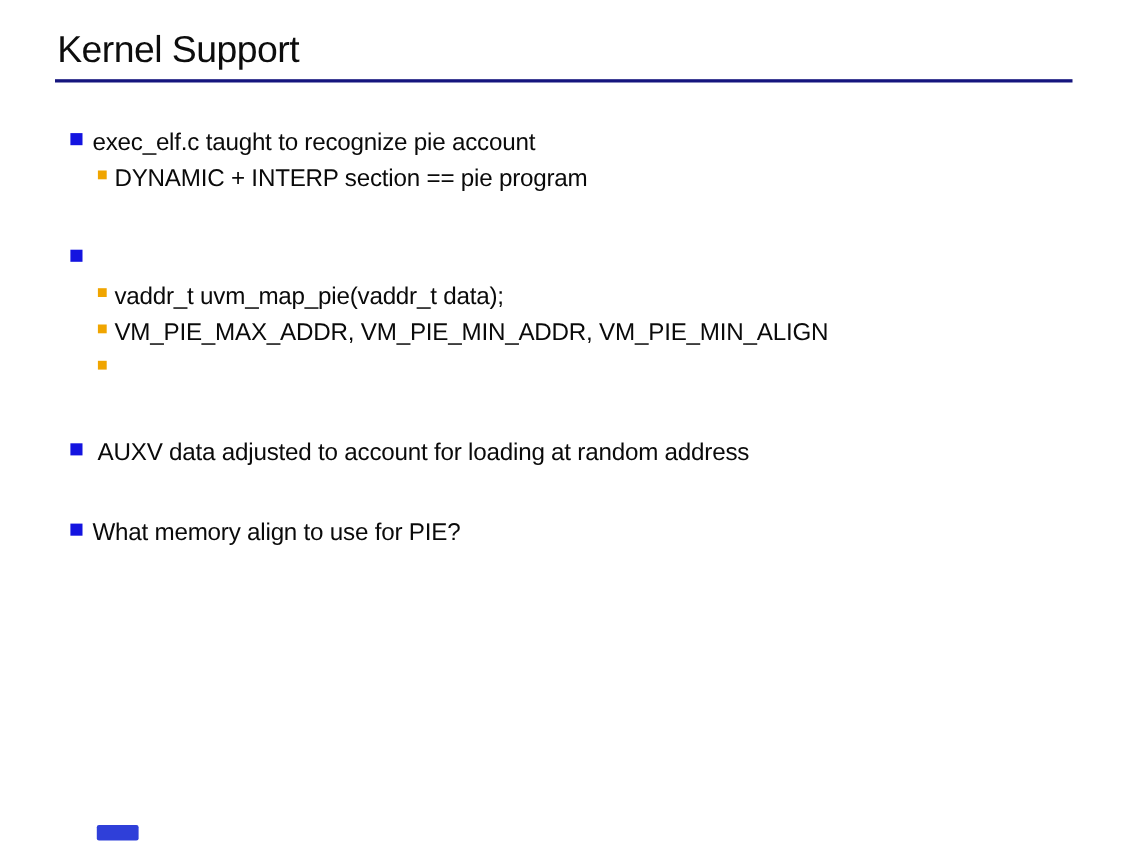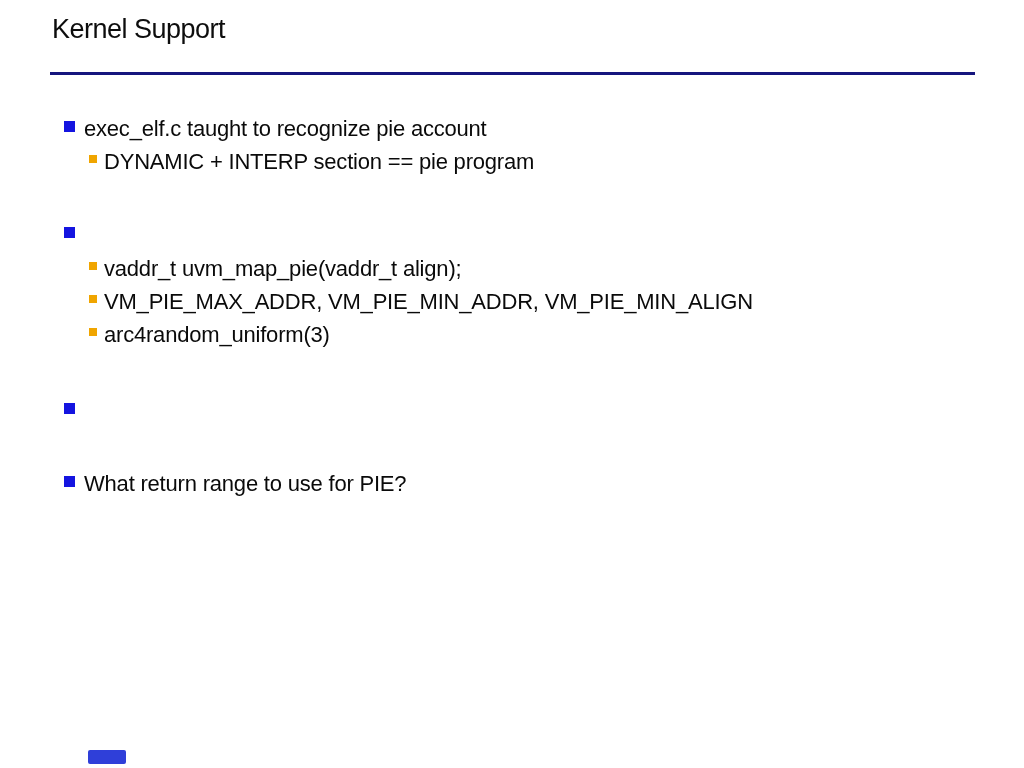--- a/index.html
+++ b/index.html
@@ -8,22 +8,22 @@
     width: 1024px;
     height: 768px;
     background: #ffffff;
     font-family: "Liberation Sans", sans-serif;
     color: var(--text, #0a0a0a);
     overflow: hidden;
   }
   .title {
     position: absolute;
     left: 52px;
-    top: 10px;
-    font-size: 27px;
+    top: 26px;
+    font-size: 34px;
     line-height: 38px;
     letter-spacing: -0.5px;
     color: #0d0d0d;
     white-space: pre;
   }
   .rule {
     position: absolute;
     left: 50px;
     top: 72px;
     width: 925px;
@@ -83,35 +83,35 @@
   <div class="line l2" style="top:145px">
     <span class="sq sq2"></span>
     <span class="bt">DYNAMIC + INTERP section == pie program</span>
   </div>
 
   <div class="line l1" style="top:218px">
     <span class="sq sq1"></span>
   </div>
   <div class="line l2" style="top:252px">
     <span class="sq sq2"></span>
-    <span class="bt">vaddr_t uvm_map_pie(vaddr_t align);</span>
+    <span class="bt">vaddr_t uvm_map_pie(vaddr_t data);</span>
   </div>
   <div class="line l2" style="top:285px">
     <span class="sq sq2"></span>
     <span class="bt">VM_PIE_MAX_ADDR, VM_PIE_MIN_ADDR, VM_PIE_MIN_ALIGN</span>
   </div>
   <div class="line l2" style="top:318px">
     <span class="sq sq2"></span>
-    <span class="bt">arc4random_uniform(3)</span>
   </div>
 
   <div class="line l1" style="top:394px">
     <span class="sq sq1"></span>
+    <span class="bt"> AUXV data adjusted to account for loading at random address</span>
   </div>
 
   <div class="line l1" style="top:467px">
     <span class="sq sq1"></span>
-    <span class="bt">What return range to use for PIE?</span>
+    <span class="bt">What memory align to use for PIE?</span>
   </div>
 
   <div class="footer-marker"></div>
 
 </div>
 
 </body></html>

